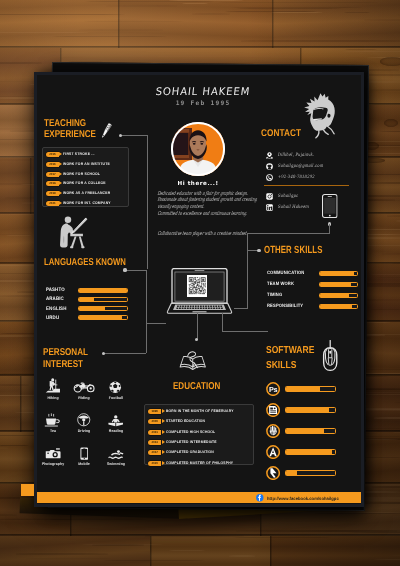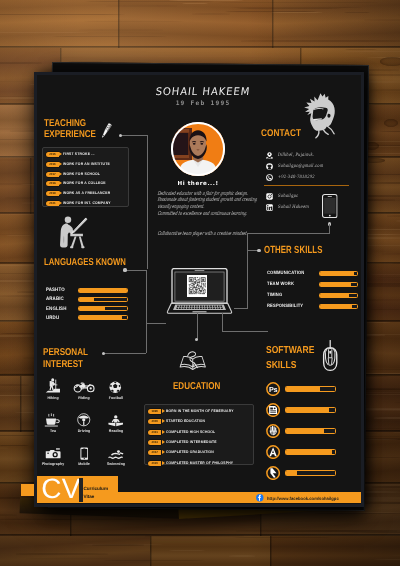--- a/index.html
+++ b/index.html
@@ -1267,28 +1267,20 @@
           <div class="vline" style="left:210.30px;top:158.40px;height:74.60px;"></div>
           <div class="hline" style="left:210.30px;top:175.10px;width:12.70px;"></div>
           <div class="dot" style="left:220.40px;top:173.50px;"></div>
           <div class="hline" style="left:196.50px;top:232.60px;width:14.30px;"></div>
           <div class="vline" style="left:185.20px;top:237.60px;height:18.40px;"></div>
           <div class="hline" style="left:185.20px;top:255.60px;width:45.80px;"></div>
           <div class="vline" style="left:159.70px;top:238.00px;height:26.80px;"></div>
           <div class="dot" style="left:157.50px;top:262.60px;"></div>
         </div>
 <div class="footbar"></div>
-<div class="cvlogo">
-          <span class="cvtext">CV</span>
-          <span class="cvbar"></span>
-          <span class="cvsub">
-            <span>Curriculum</span>
-            <span>Vitae</span>
-          </span>
-        </div>
 <div class="fburl">
           <span class="fbic">
             <svg width="9" height="9" viewBox="0 0 9 9">
               <circle cx="4.5" cy="4.5" r="4.4" fill="#1877F2"></circle>
               <path d="M5.6 4.6 L5.8 3.4 L4.8 3.4 L4.8 2.6 C4.8 2.3 4.9 2.05 5.35 2.05 L5.85 2.05 L5.85 0.95 C5.6 0.92 5.25 0.88 4.9 0.88 C4.0 0.88 3.5 1.4 3.5 2.45 L3.5 3.4 L2.6 3.4 L2.6 4.6 L3.5 4.6 L3.5 8.0 C3.8 8.05 4.1 8.07 4.4 8.07 C4.55 8.07 4.67 8.06 4.8 8.05 L4.8 4.6 Z" fill="#ffffff"></path>
             </svg>
           </span>
           <span class="fbtx">http://www.facebook.com/sohailgpc</span>
         </div>
     </div>

